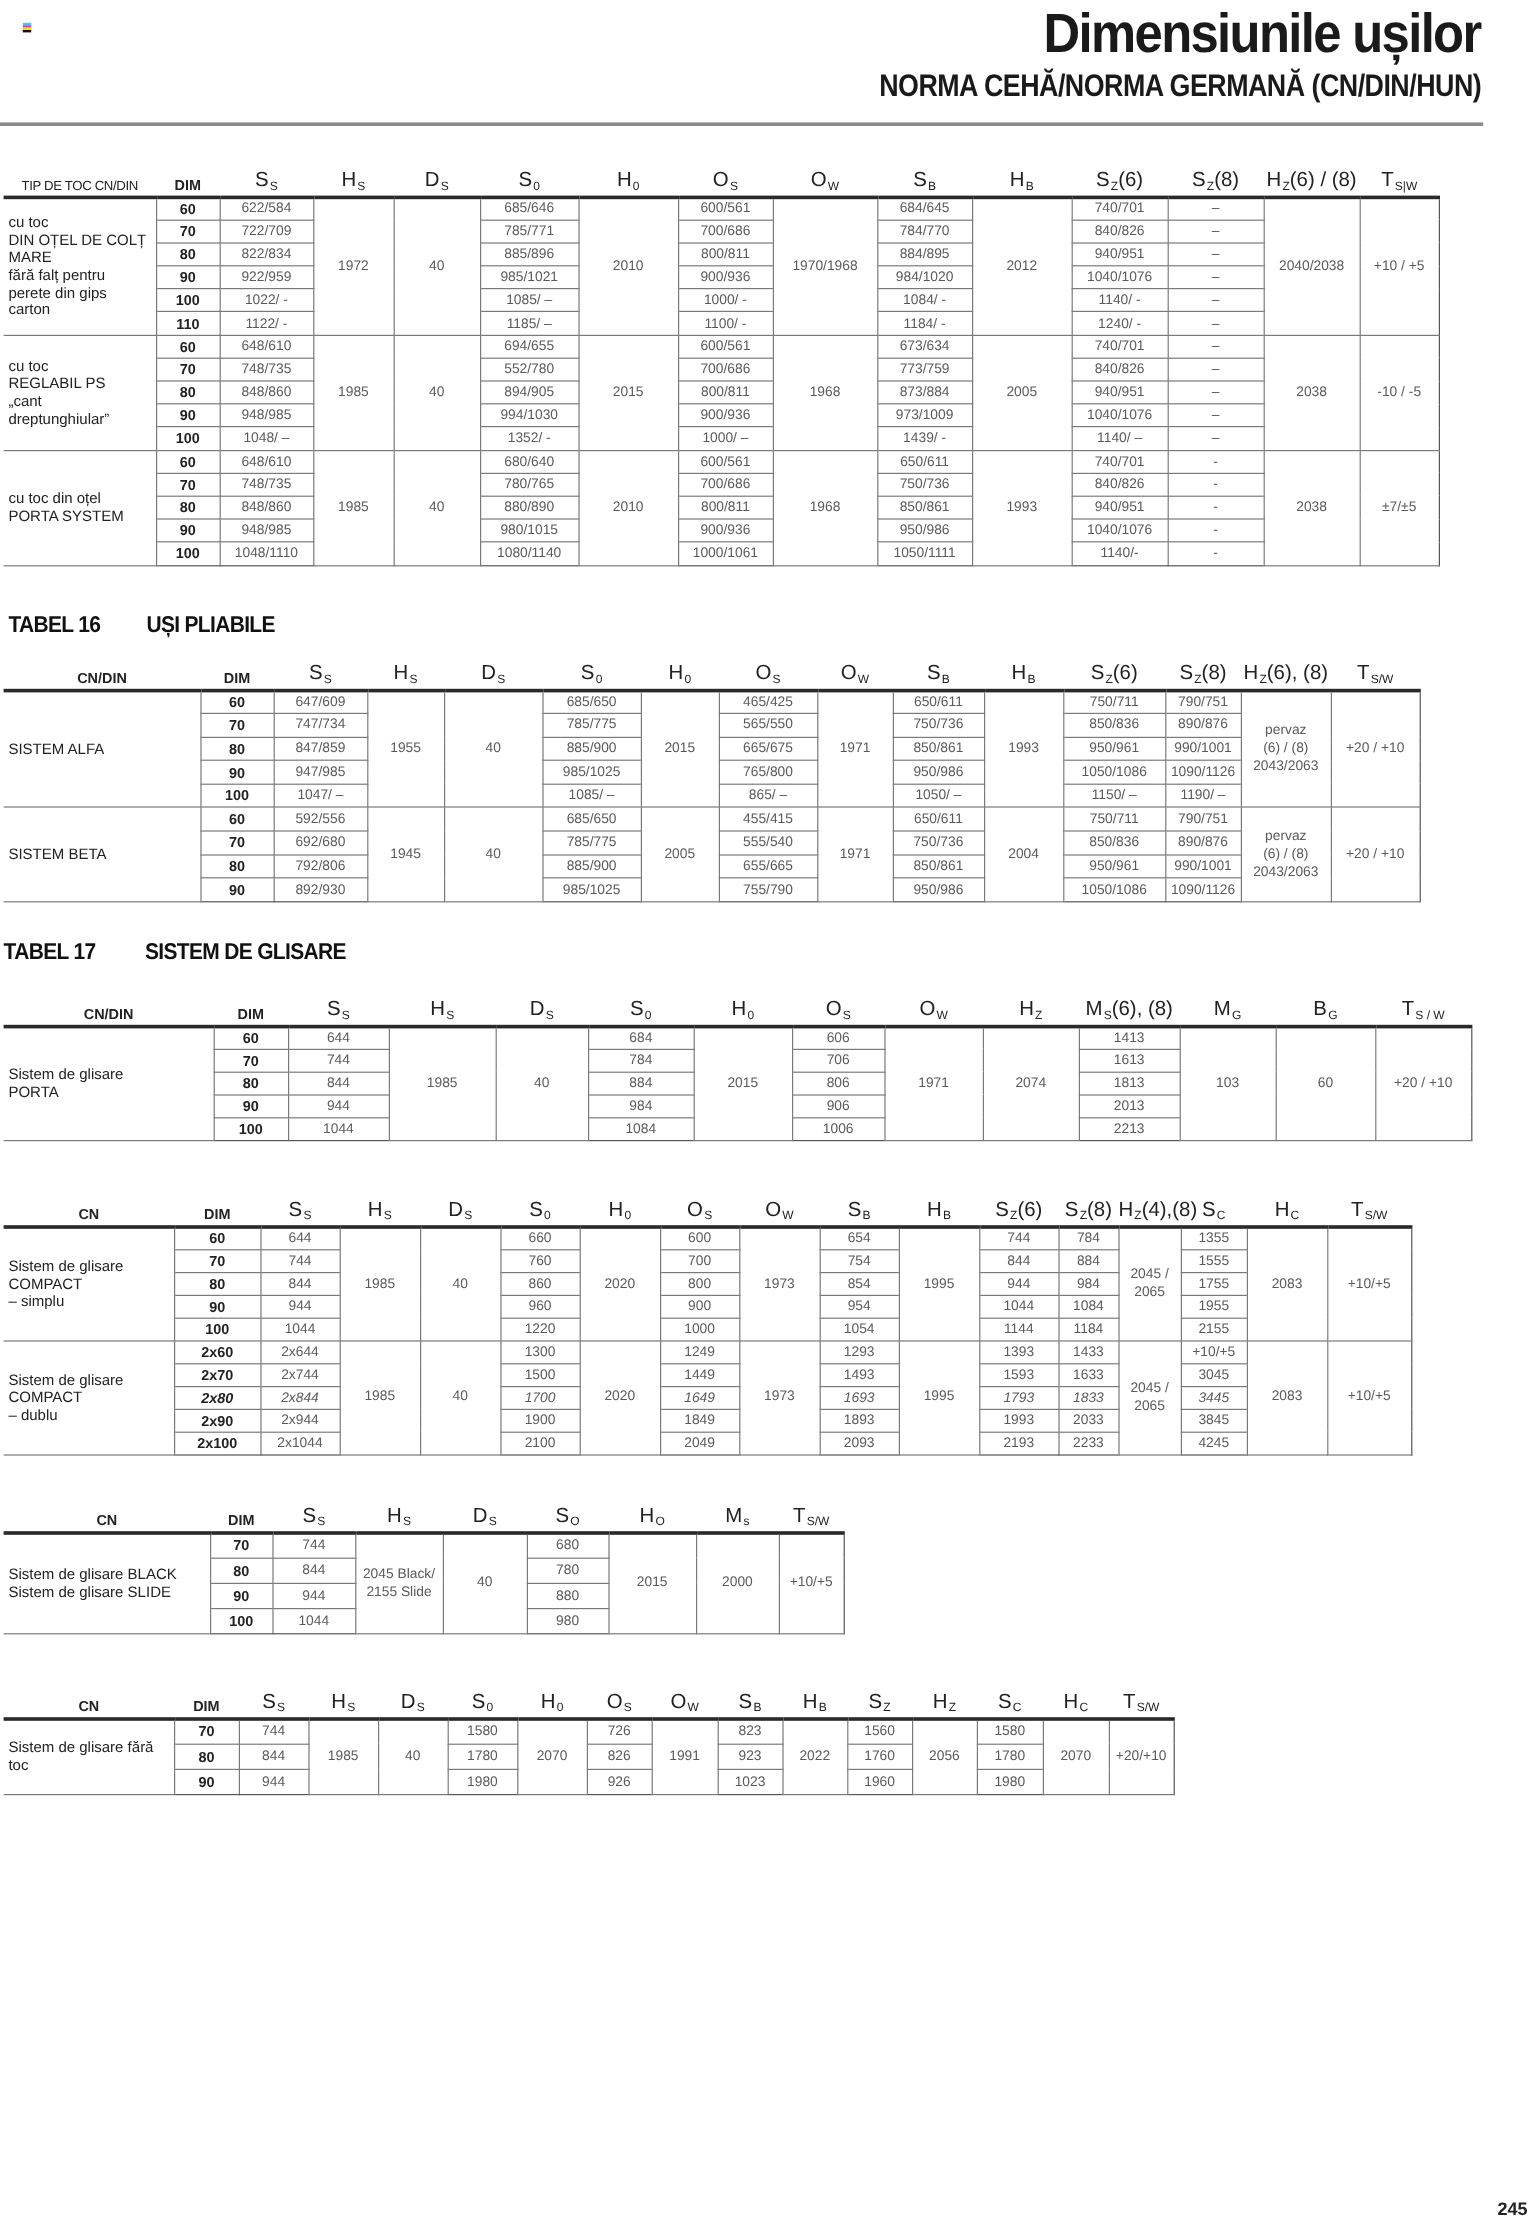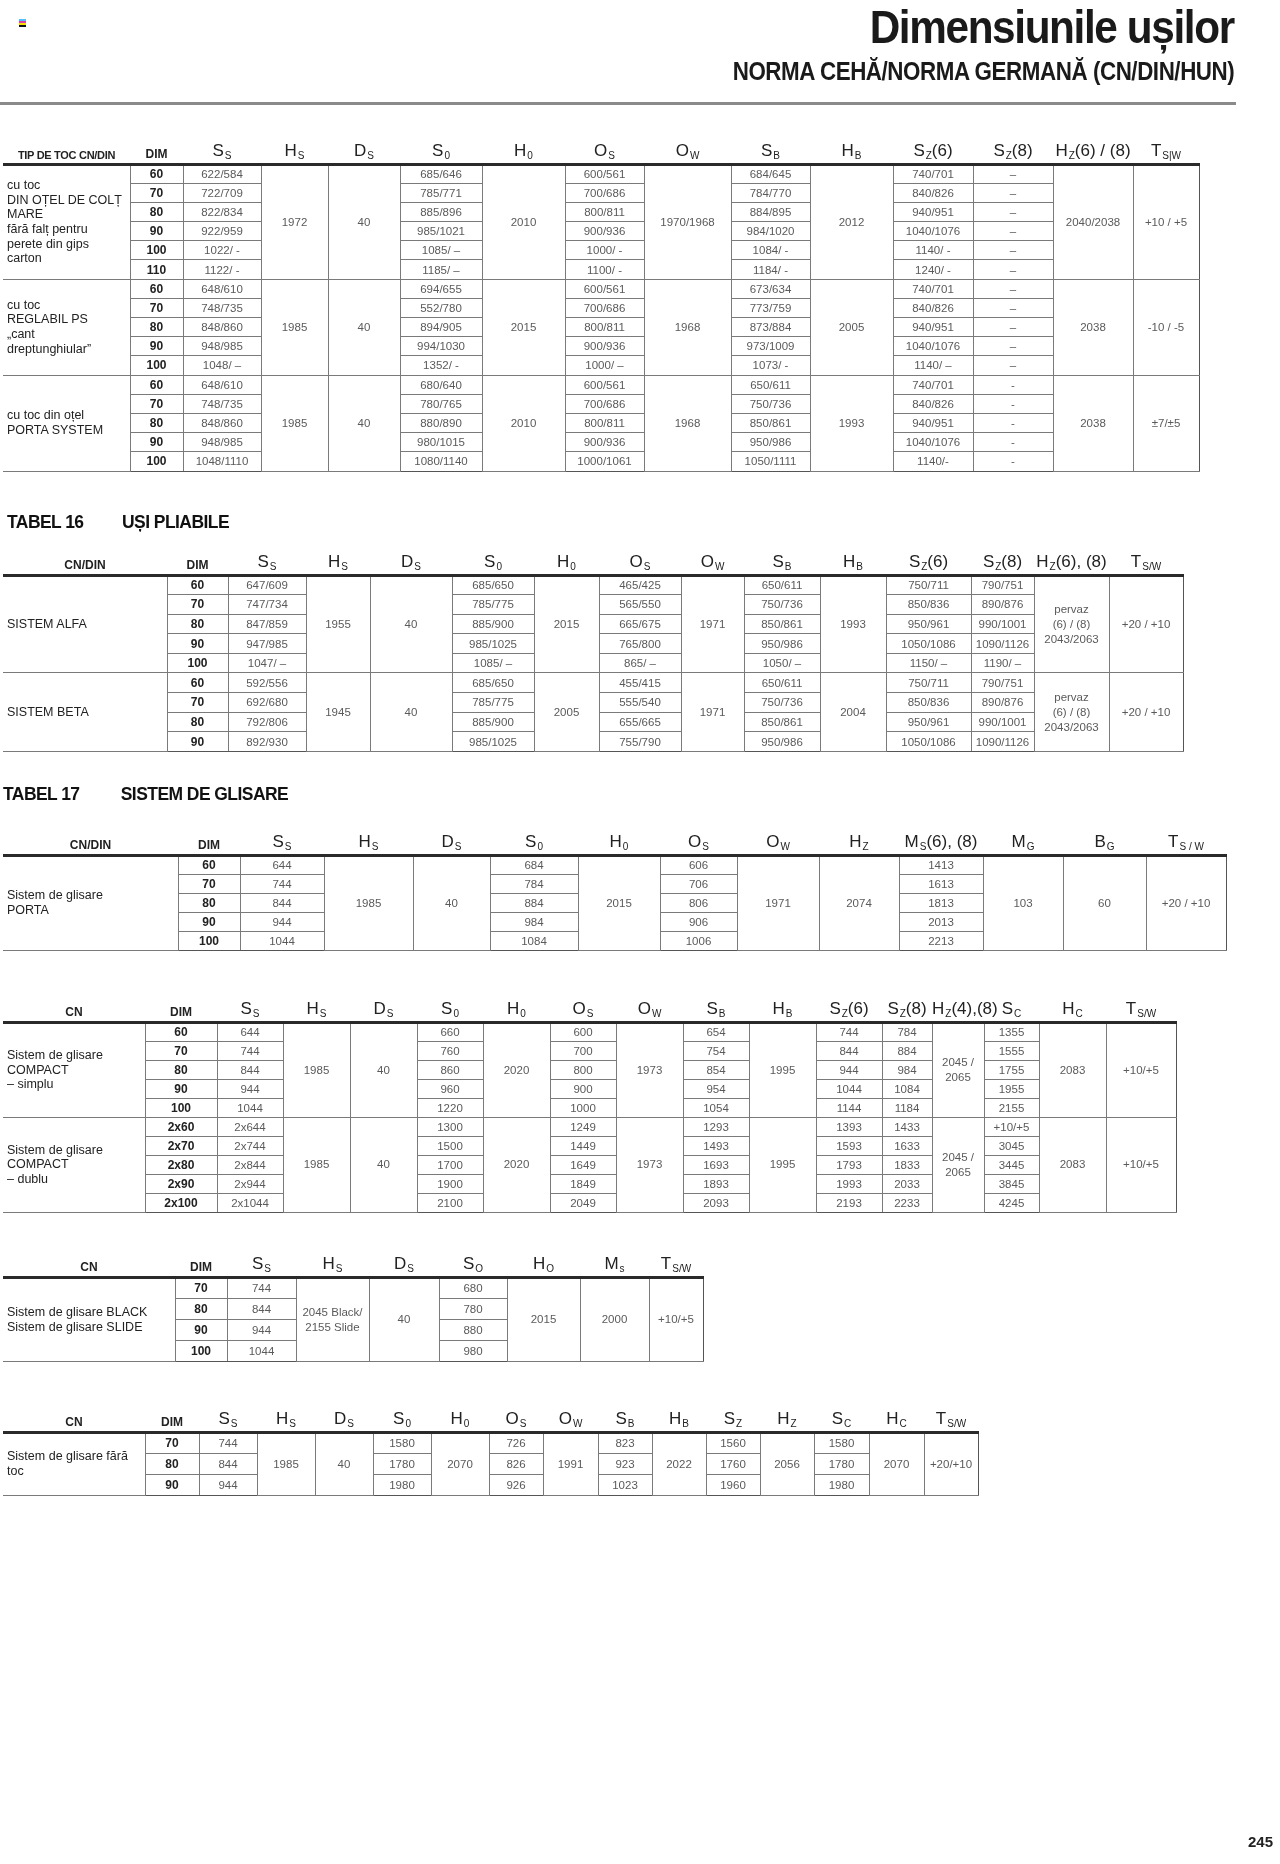--- a/index.html
+++ b/index.html
@@ -12,21 +12,21 @@
   .page-title { position: absolute; right: 46px; top: 0px; font-size: 46px; font-weight: bold; letter-spacing: -1.5px; color: #1a1a1a; transform: scaleX(0.92); transform-origin: right top; white-space: nowrap; }
   .page-subtitle { position: absolute; right: 46px; top: 56px; font-size: 26px; font-weight: bold; color: #1a1a1a; transform: scaleX(0.86); transform-origin: right top; white-space: nowrap; letter-spacing: -0.5px; }
   .top-rule { position: absolute; left: 0; width: 1236px; top: 102px; height: 3px; background: #8a8a8a; }
 
   .section-heading { position: absolute; font-size: 19px; font-weight: bold; color: #111; white-space: nowrap; letter-spacing: -0.6px; transform: scaleX(0.92); transform-origin: left top; }
   .section-heading .num { display: inline-block; }
   .section-heading .name { position: absolute; top: 0; white-space: nowrap; }
 
   .tbl { position: absolute; border-collapse: collapse; table-layout: fixed; }
   .tbl th { font-weight: normal; font-size: 17px; color: #222; text-align: center; vertical-align: bottom; padding-bottom: 2px; white-space: nowrap; border-bottom: 3px solid #2a2a2a; }
-  .tbl th.first-h { font-size: 11px; font-weight: bold; letter-spacing: -0.3px; }
+  .tbl th.first-h { font-size: 11px; font-weight: normal; letter-spacing: -0.3px; }
   .tbl th.dim-h { font-size: 12px; font-weight: bold; }
   .tbl th sub { font-size: 10px; vertical-align: -3px; margin-left: 1px; }
   .tbl td { font-size: 11.5px; color: #5a5a5a; text-align: center; vertical-align: middle; border: 1px solid #7a7a7a; white-space: nowrap; padding: 0 2px; }
   .tbl td.dim { font-weight: bold; color: #222; font-size: 12px; }
   .tbl td.label { text-align: left; color: #222; font-size: 12.5px; white-space: pre-line; line-height: 1.17; padding-left: 4px; border-left: none; }
   .tbl td.multi { white-space: pre-line; line-height: 1.3; }
   .tbl tr.grp-start td { border-top: 1.5px solid #555; }
   .tbl td:last-child { border-right: 1.5px solid #555; }
   .tbl tr:last-child td { border-bottom: 1.5px solid #555; }
 
@@ -207,21 +207,21 @@
           <td>900/936</td>
           <td>973/1009</td>
           <td>1040/1076</td>
           <td>–</td>
         </tr>
         <tr style="height: 19.2px;">
           <td class="dim">100</td>
           <td>1048/ –</td>
           <td>1352/ -</td>
           <td>1000/ –</td>
-          <td>1073/ -</td>
+          <td>1439/ -</td>
           <td>1140/ –</td>
           <td>–</td>
         </tr>
         <tr class="grp-start" style="height: 19.2px;">
           <td rowspan="5" class="label">cu toc din oțel
 PORTA SYSTEM</td>
           <td class="dim">60</td>
           <td>648/610</td>
           <td rowspan="5" class="multi">1985</td>
           <td rowspan="5" class="multi">40</td>
@@ -627,21 +627,21 @@
         <tr style="height: 19px;">
           <td class="dim">2x70</td>
           <td>2x744</td>
           <td>1500</td>
           <td>1449</td>
           <td>1493</td>
           <td>1593</td>
           <td>1633</td>
           <td>3045</td>
         </tr>
-        <tr style="height: 19px;">
+        <tr style="height: 19px; font-style: italic;">
           <td class="dim">2x80</td>
           <td>2x844</td>
           <td>1700</td>
           <td>1649</td>
           <td>1693</td>
           <td>1793</td>
           <td>1833</td>
           <td>3445</td>
         </tr>
         <tr style="height: 19px;">

